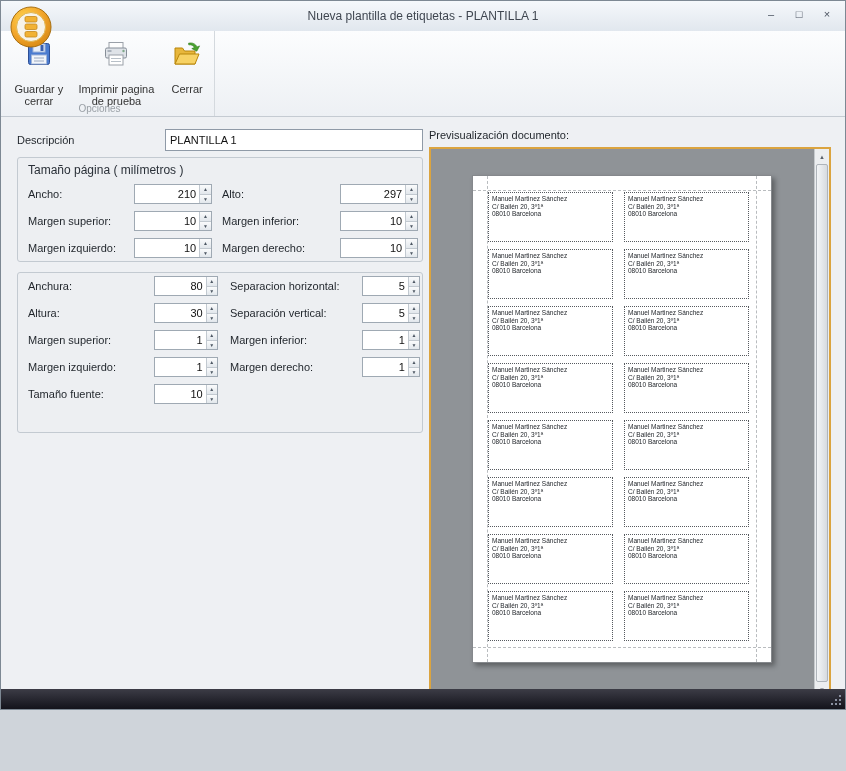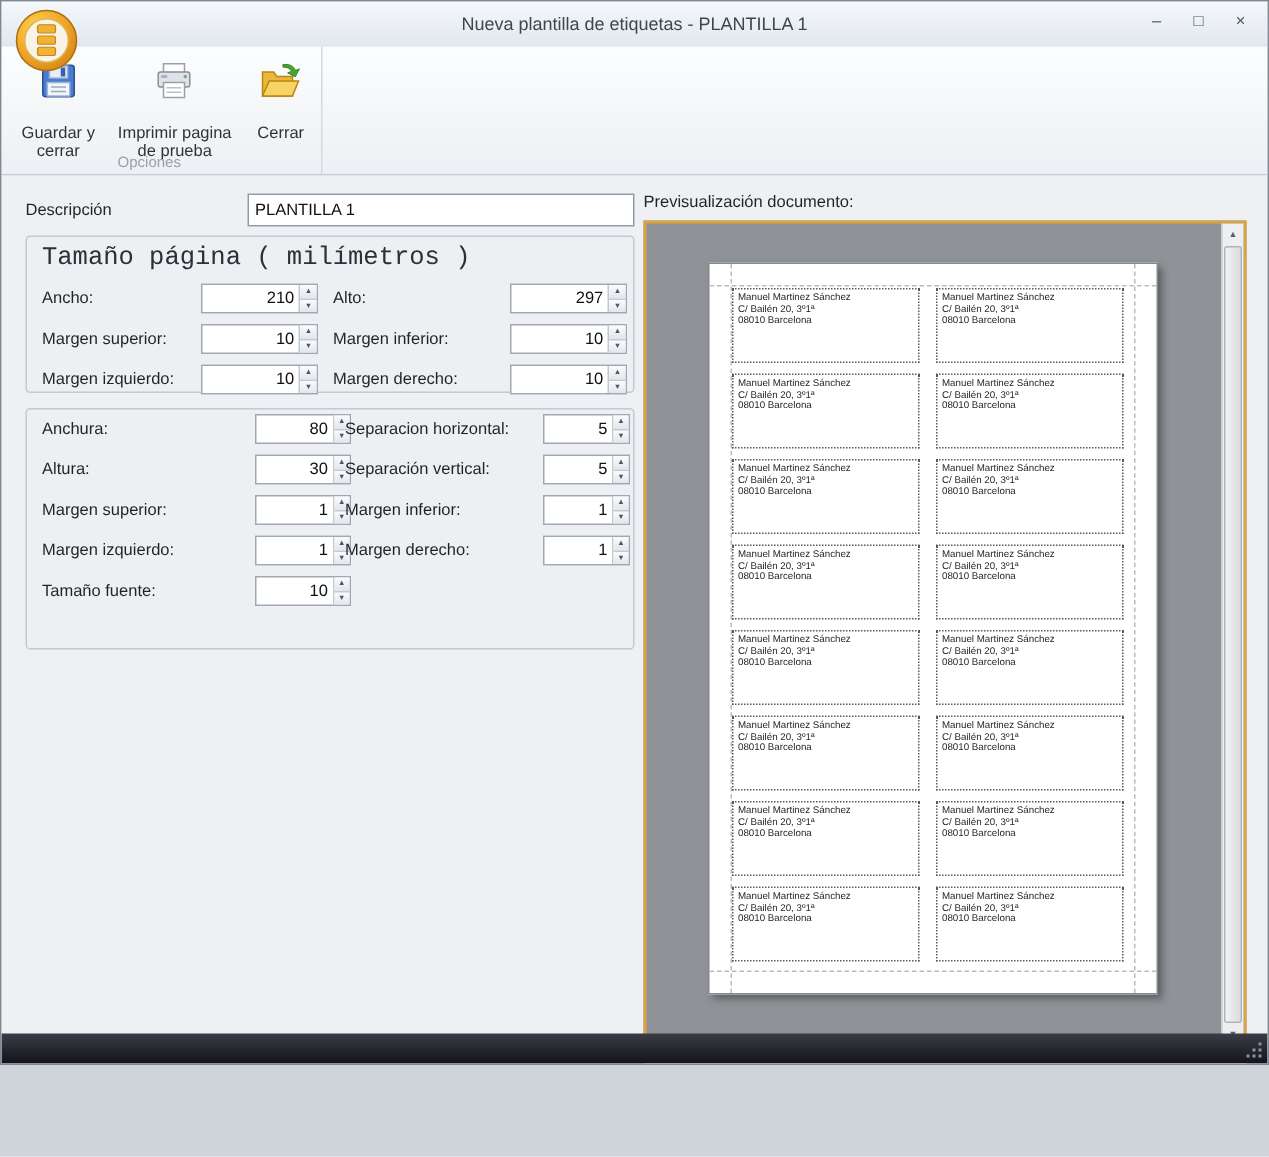--- a/index.html
+++ b/index.html
@@ -42,33 +42,33 @@
 
   .desc-row { position: absolute; left: 16px; top: 12px; width: 406px; display: flex; align-items: center; }
   .desc-row .flabel { width: 148px; }
   .text-input { flex: 1; height: 22px; border: 1px solid #8f9aa7; background: #fff;
                 font: 11px "Liberation Sans", sans-serif; padding: 0 4px; color: #111; }
 
   .grp { position: absolute; left: 16px; width: 406px; border: 1px solid #c3cad1;
          border-radius: 3px; background: #edeff2; }
   .grp1 { top: 40px; height: 105px; }
   .grp2 { top: 155px; height: 161px; }
-  .grp-title { padding: 5px 10px 4px; font-size: 17px; color: #2a3038; font-family: Liberation Mono, monospace; }
+  .grp-title { padding: 5px 10px 4px; font-size: 12px; color: #2a3038; }
   .grp-body { padding: 3px 10px 8px; display: grid; row-gap: 7px; column-gap: 4px; align-items: center; }
   .grp1 .grp-body { grid-template-columns: 102px 84px 114px 1fr; }
   .grp2 .grp-body { grid-template-columns: 122px 72px 128px 1fr; }
 
   .spin { display: inline-flex; height: 20px; border: 1px solid #9fa9b3; background: #fff; }
   .spin input { border: none; outline: none; width: 100%; min-width: 0; text-align: right;
                 font: 11px "Liberation Sans", sans-serif; padding: 0 3px; background: transparent; color: #111; }
   .spin .btns { width: 14px; border-left: 1px solid #c2c9d0; display: flex; flex-direction: column; }
   .sb { flex: 1; display: flex; align-items: center; justify-content: center; font-size: 5px;
         color: #4e5864; background: linear-gradient(#fafbfc, #e2e7ec); cursor: pointer; }
   .sb + .sb { border-top: 1px solid #c2c9d0; }
-  .spin.w76 { width: 78px; } .spin.w62 { width: 64px; margin-left: 16px; } .spin.w56 { width: 58px; }
+  .spin.w76 { width: 78px; } .spin.w62 { width: 64px; } .spin.w56 { width: 58px; }
 
   
   .preview-title { position: absolute; left: 428px; top: 12px; font-size: 11px; color: #1f242a; }
   .pframe { position: absolute; left: 428px; top: 30px; width: 402px; height: 552px;
             border: 2px solid #dba43f; background: #8f9397; display: flex; }
   .pviewport { flex: 1; position: relative; overflow: hidden; }
 
   .vscroll { width: 15px; background: #eceef0; border-left: 1px solid #c6cacd; position: relative; }
   .vs-arrow { position: absolute; left: 0; width: 100%; height: 15px; display: flex;
               align-items: center; justify-content: center; font-size: 6px; color: #5a626c; cursor: pointer; }

